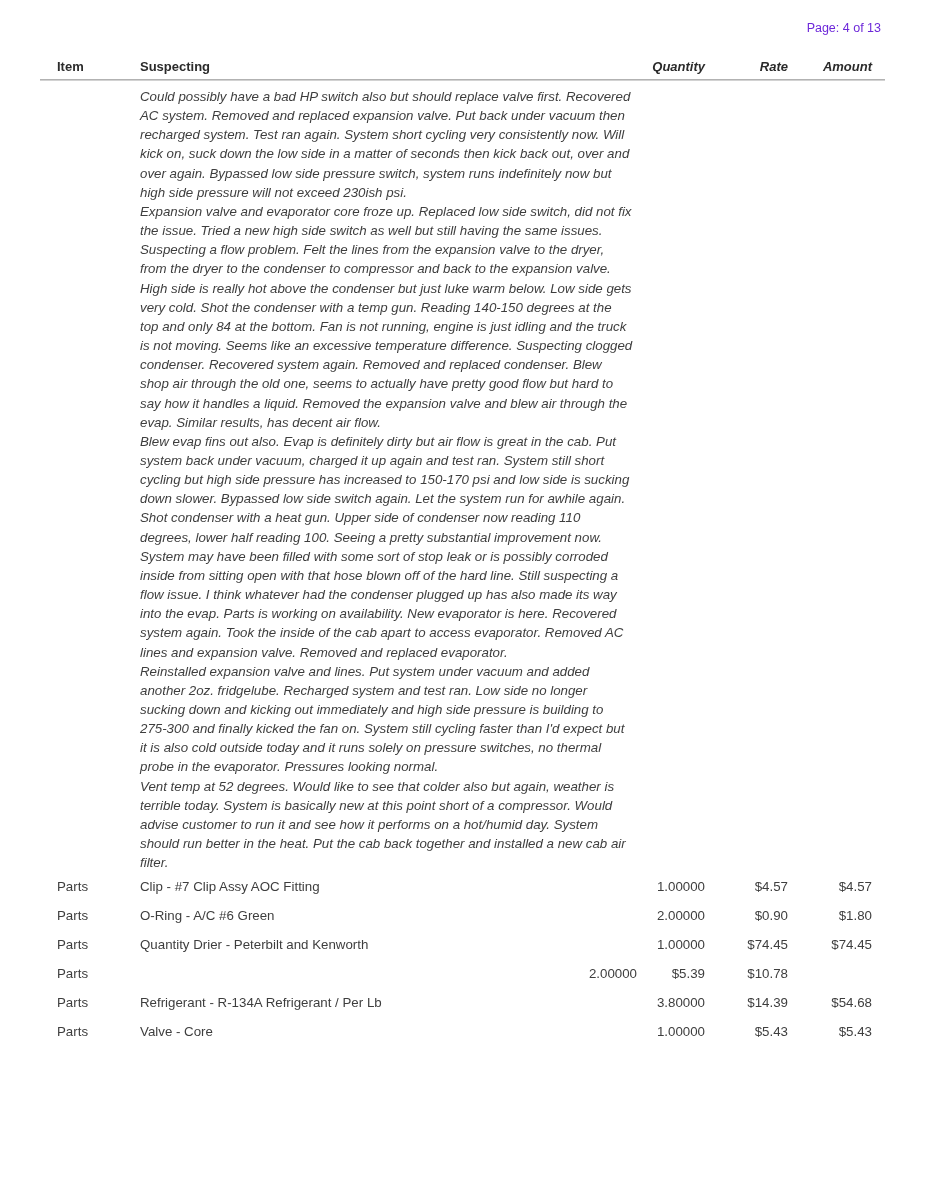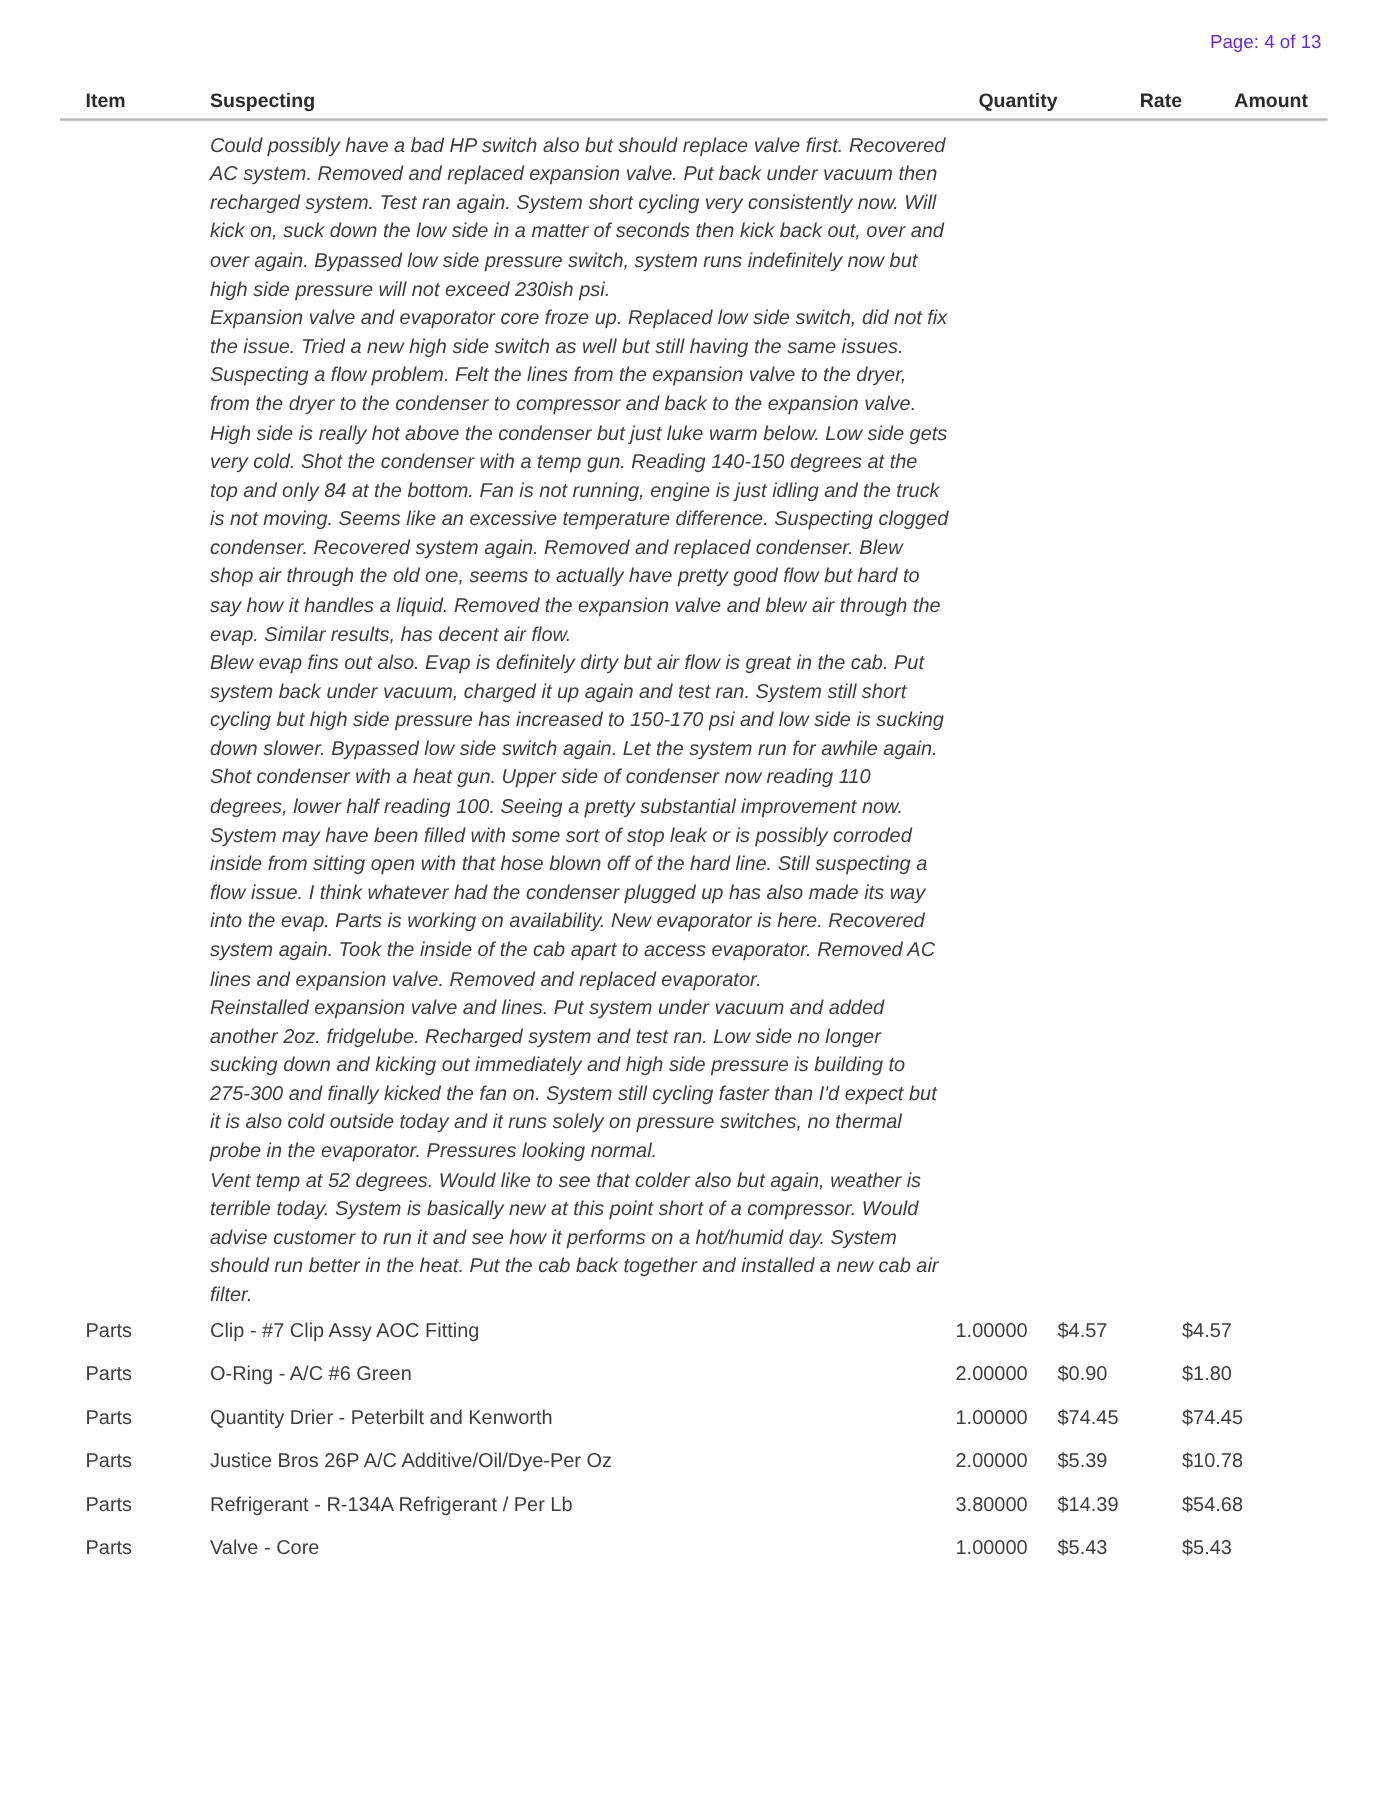--- a/index.html
+++ b/index.html
@@ -28,21 +28,21 @@
     display: grid;
     grid-template-columns: 83px 497px 68px 83px 84px;
     align-items: start;
   }
   .thead {
     margin-top: 24px;
     font-weight: bold;
     font-size: 13px;
     color: #2b2b2b;
   }
-  .th-right { text-align: right; }
+  .th-right { text-align: right; font-style: italic; }
   .header-rule {
     margin-left: 40px;
     margin-top: 5px;
     width: 845px;
     height: 2px;
     background: linear-gradient(#a2a2a2, #e2e2e2);
   }
   .desc-row { margin-top: 6px; }
   .desc-block p {
     margin: 0;
@@ -51,21 +51,21 @@
     color: #3e3e3e;
     font-style: italic;
   }
   .part-row {
     height: 29px;
     align-items: center;
     font-size: 13.3px;
     color: #3e3e3e;
   }
   .part-row:first-of-type { margin-top: 3px; }
-  .cell-right { text-align: left; }
+  .cell-right { text-align: right; }
   .col-desc { padding-right: 4px; }
 </style>
 </head>
 <body>
 
 <div>
 
   <div class="page-label">Page: 4 of 13</div>
 
   <div>
@@ -114,21 +114,20 @@
     <div class="grid-row part-row">
       <div>Parts</div>
       <div class="col-desc">Quantity Drier - Peterbilt and Kenworth</div>
       <div class="cell-right">1.00000</div>
       <div class="cell-right">$74.45</div>
       <div class="cell-right">$74.45</div>
     </div>
 
     <div class="grid-row part-row">
       <div>Parts</div>
-      <div class="col-desc">Justice Bros 26P A/C Additive/Oil/Dye-Per Oz</div>
       <div class="cell-right">2.00000</div>
       <div class="cell-right">$5.39</div>
       <div class="cell-right">$10.78</div>
     </div>
 
     <div class="grid-row part-row">
       <div>Parts</div>
       <div class="col-desc">Refrigerant - R-134A Refrigerant / Per Lb</div>
       <div class="cell-right">3.80000</div>
       <div class="cell-right">$14.39</div>

